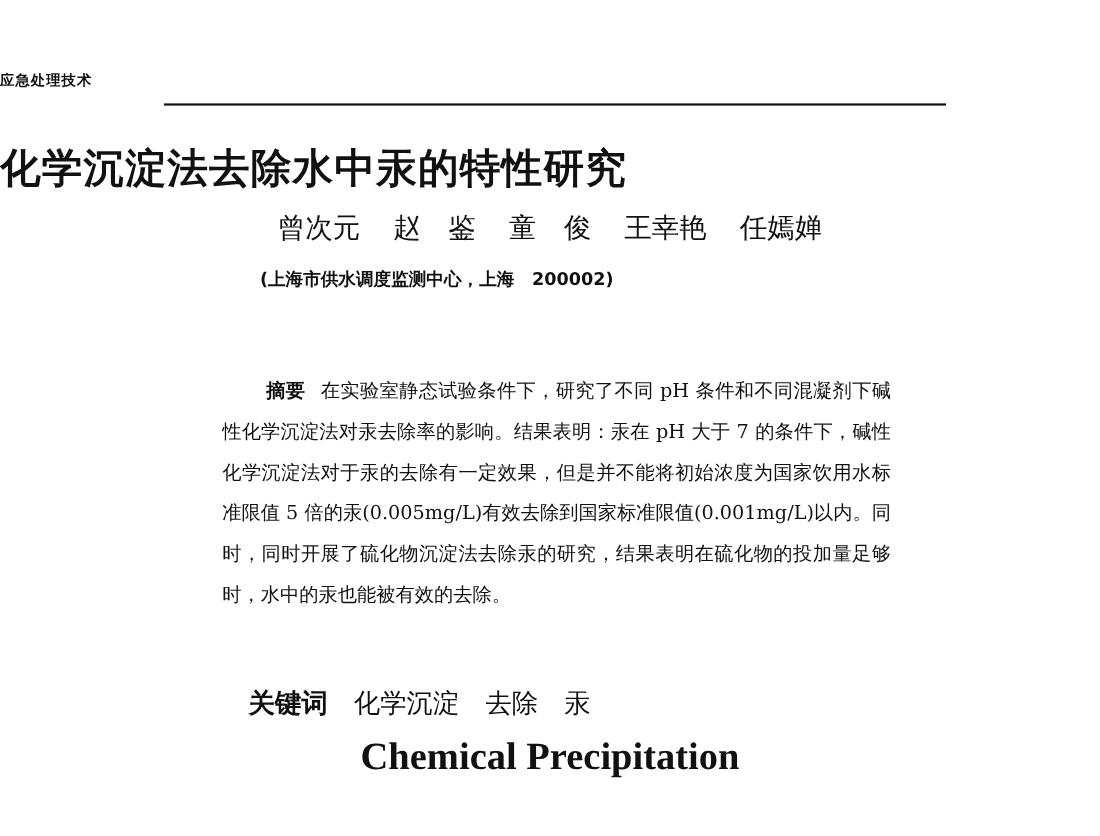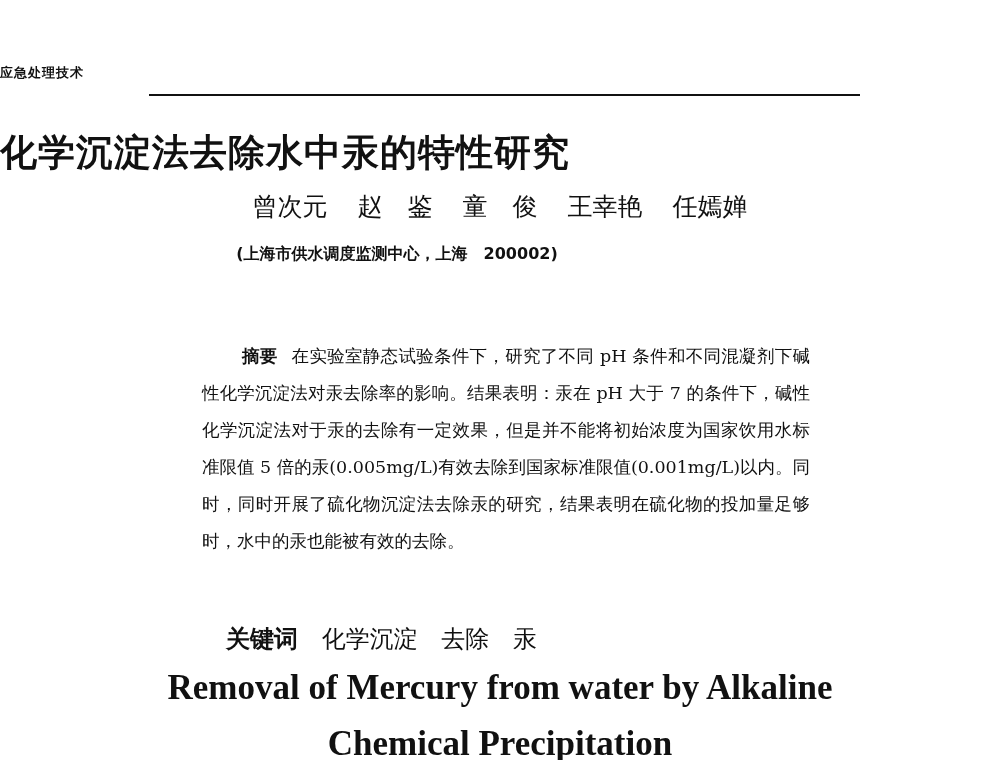--- a/index.html
+++ b/index.html
@@ -41,15 +41,14 @@
 </div>
 
 <div class="keywords">
   <span class="label">关键词</span>
   <span class="kw">化学沉淀</span>
   <span class="kw">去除</span>
   <span class="kw">汞</span>
 </div>
 
 <div class="title-en">
-  <div>Removal of Mercury from water by Alkaline</div>
   <div>Chemical Precipitation</div>
 </div>
 
 </body></html>

